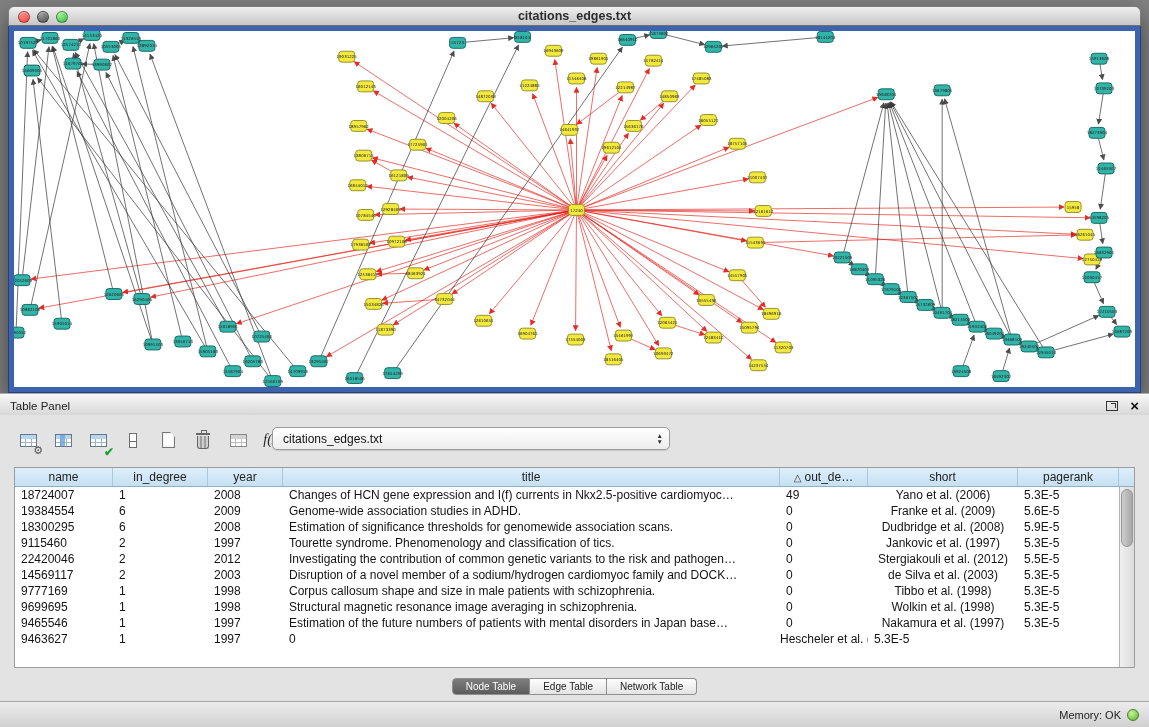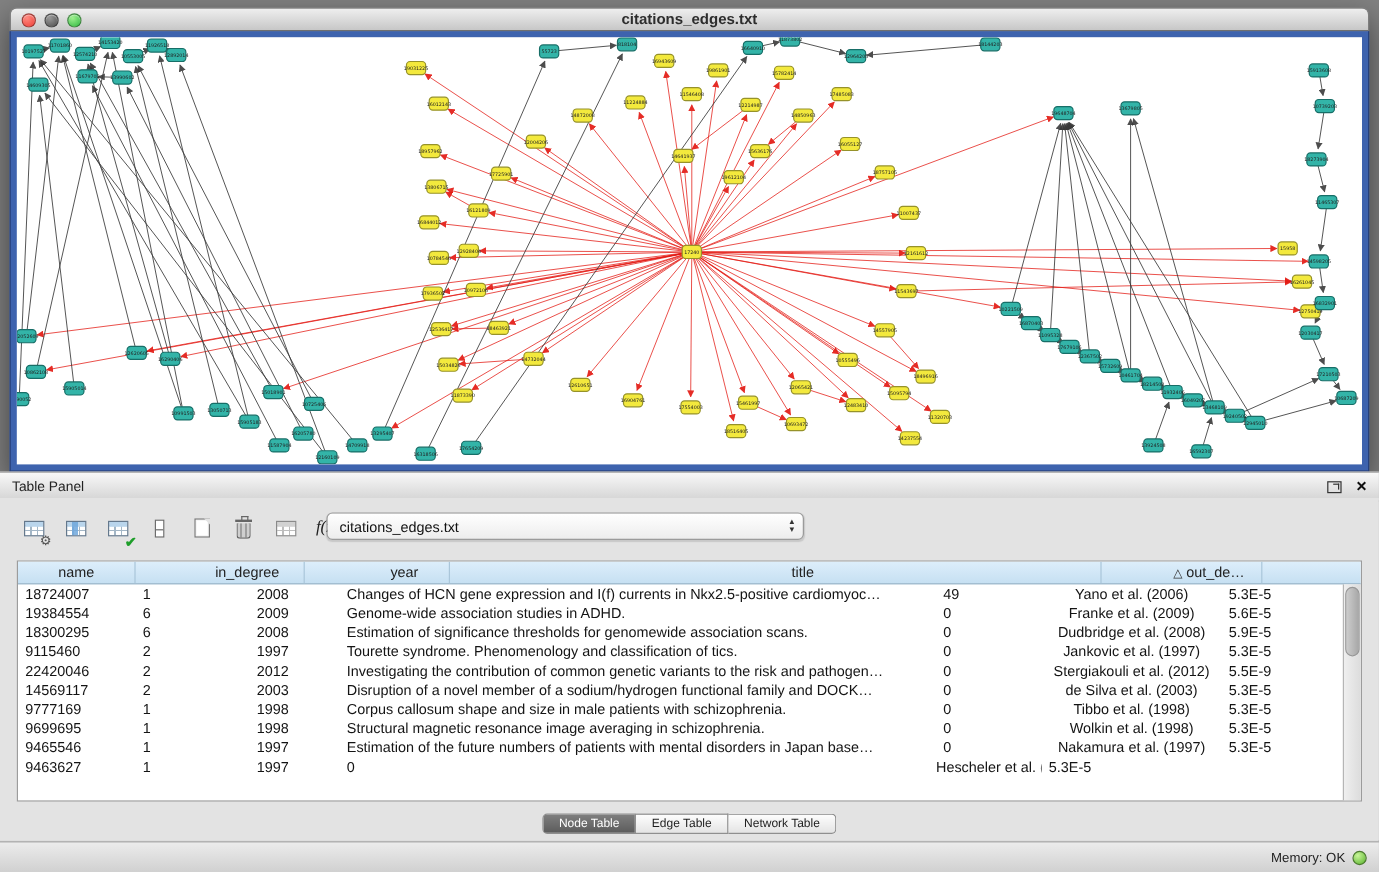--- a/index.html
+++ b/index.html
@@ -80,21 +80,21 @@
 
   .combo { position:absolute; left:272px; top:12px; width:398px; height:23px; background:linear-gradient(#ffffff,#ededed);
     border:1px solid #9b9b9b; border-radius:5px; display:flex; align-items:center; padding:0 6px 0 10px;
     font-size:12px; color:#111; cursor:pointer; box-shadow:0 1px 1px rgba(0,0,0,.12); }
   .combo .combo-label { flex:1; }
   .combo-arrows { display:flex; flex-direction:column; align-items:center; line-height:5.5px; font-size:6.5px; color:#333; }
 
   .table-box { position:absolute; left:14px; right:14px; top:52px; bottom:32px; background:#fff;
     border:1px solid #9c9c9c; overflow:hidden; }
   .grid-head { display:grid; grid-template-columns:98px 95px 75px 497px 88px 150px 1fr 15px; height:19px;
-    background:linear-gradient(#ddeefb,#c6e0f2); border-bottom:1px solid #8fb0c6;gap:46px; }
+    background:linear-gradient(#ddeefb,#c6e0f2); border-bottom:1px solid #8fb0c6; }
   .th { font-size:12px; color:#222; text-align:center; line-height:18px;
     border-right:1px solid #aac6da; overflow:hidden; white-space:nowrap; cursor:pointer; }
   .th .sort-tri { font-size:10px; margin-right:3px; color:#333; }
   .grid-body { position:absolute; left:0; right:15px; top:19px; bottom:0; overflow:hidden; }
   .grid-row { display:grid; grid-template-columns:98px 95px 75px 497px 88px 150px 1fr; height:16px;
     font-size:12px; color:#141414; line-height:16px; cursor:default; }
   .grid-row > div { overflow:hidden; white-space:nowrap; padding-left:6px; }
   .grid-row .c-short { text-align:center; padding-left:0; }
   .vscroll { position:absolute; right:0; top:19px; bottom:0; width:15px;
     background:linear-gradient(90deg,#efefef,#dcdcdc); border-left:1px solid #b5b5b5; }
@@ -823,27 +823,27 @@
             <div class="c-short">Jankovic et al. (1997)</div>
             <div class="c-pagerank">5.3E-5</div>
           </div>
           <div class="grid-row">
             <div class="c-name">22420046</div>
             <div class="c-in_degree">2</div>
             <div class="c-year">2012</div>
             <div class="c-title">Investigating the contribution of common genetic variants to the risk and pathogen…</div>
             <div class="c-out_degree">0</div>
             <div class="c-short">Stergiakouli et al. (2012)</div>
-            <div class="c-pagerank">5.5E-9</div>
+            <div class="c-pagerank">5.5E-5</div>
           </div>
           <div class="grid-row">
             <div class="c-name">14569117</div>
             <div class="c-in_degree">2</div>
             <div class="c-year">2003</div>
-            <div class="c-title">Disruption of a novel member of a sodium/hydrogen functional family and DOCK…</div>
+            <div class="c-title">Disruption of a novel member of a sodium/hydrogen cardiomyoc family and DOCK…</div>
             <div class="c-out_degree">0</div>
             <div class="c-short">de Silva et al. (2003)</div>
             <div class="c-pagerank">5.3E-5</div>
           </div>
           <div class="grid-row">
             <div class="c-name">9777169</div>
             <div class="c-in_degree">1</div>
             <div class="c-year">1998</div>
             <div class="c-title">Corpus callosum shape and size in male patients with schizophrenia.</div>
             <div class="c-out_degree">0</div>

